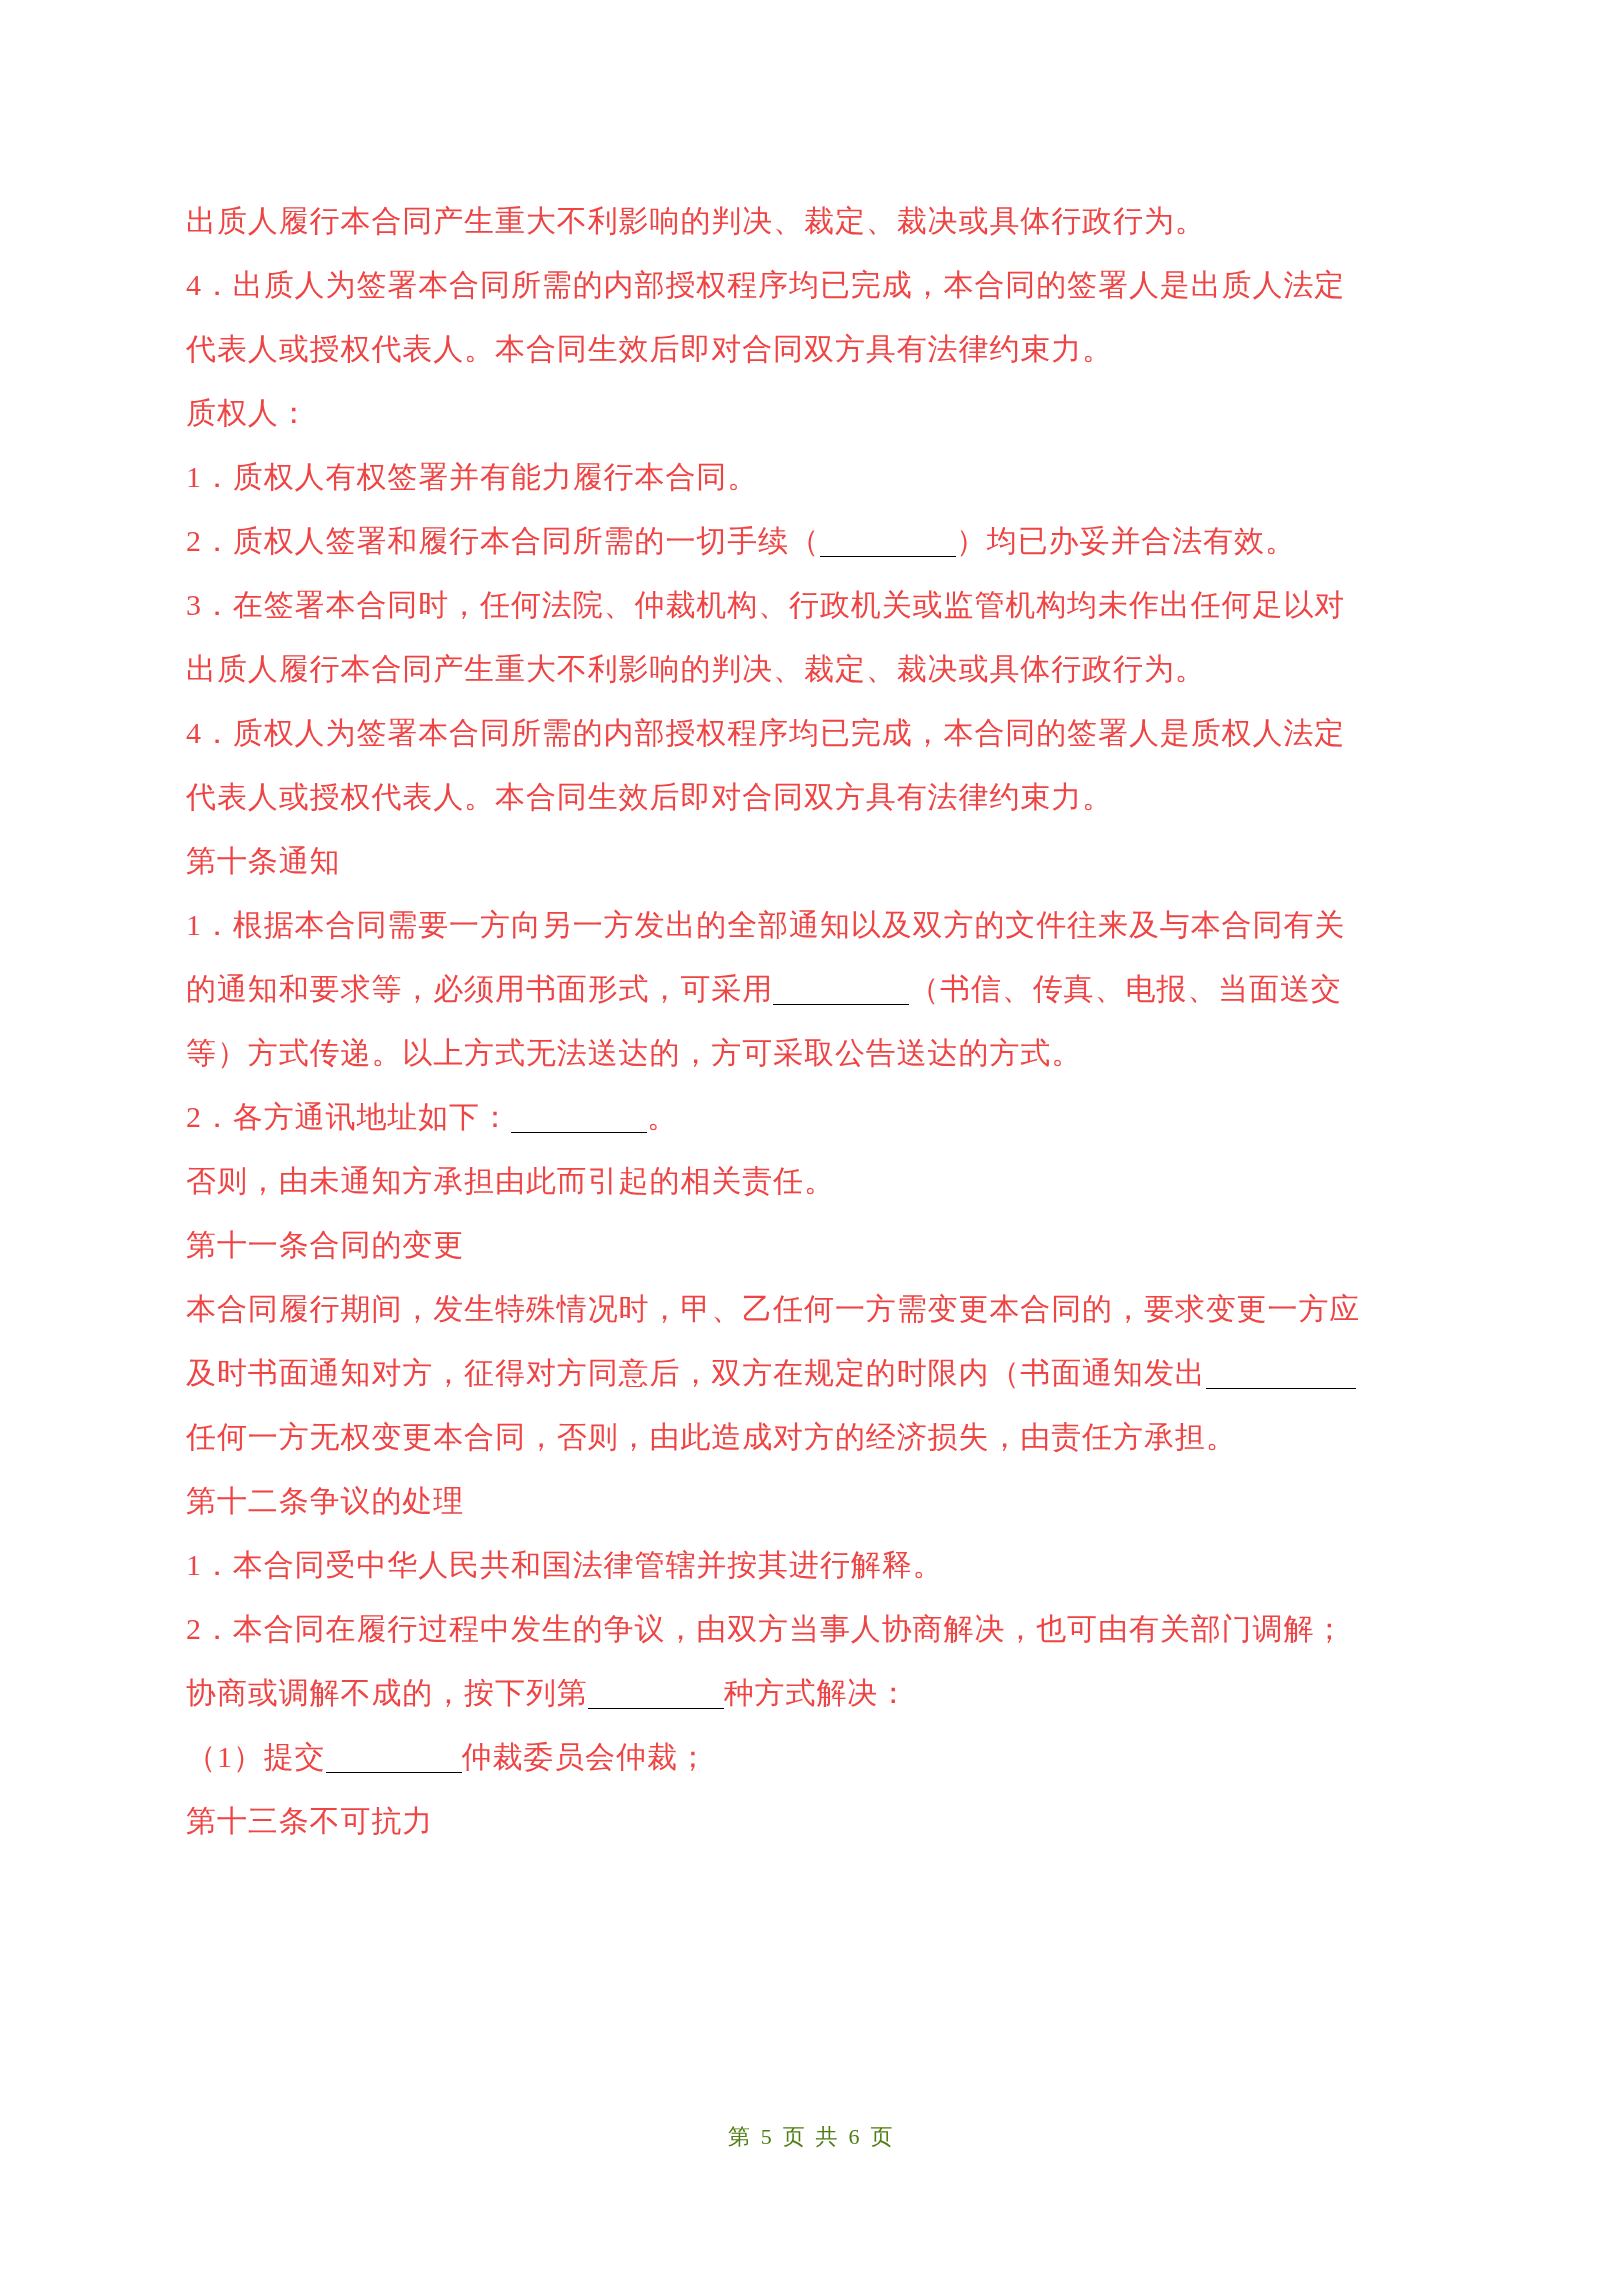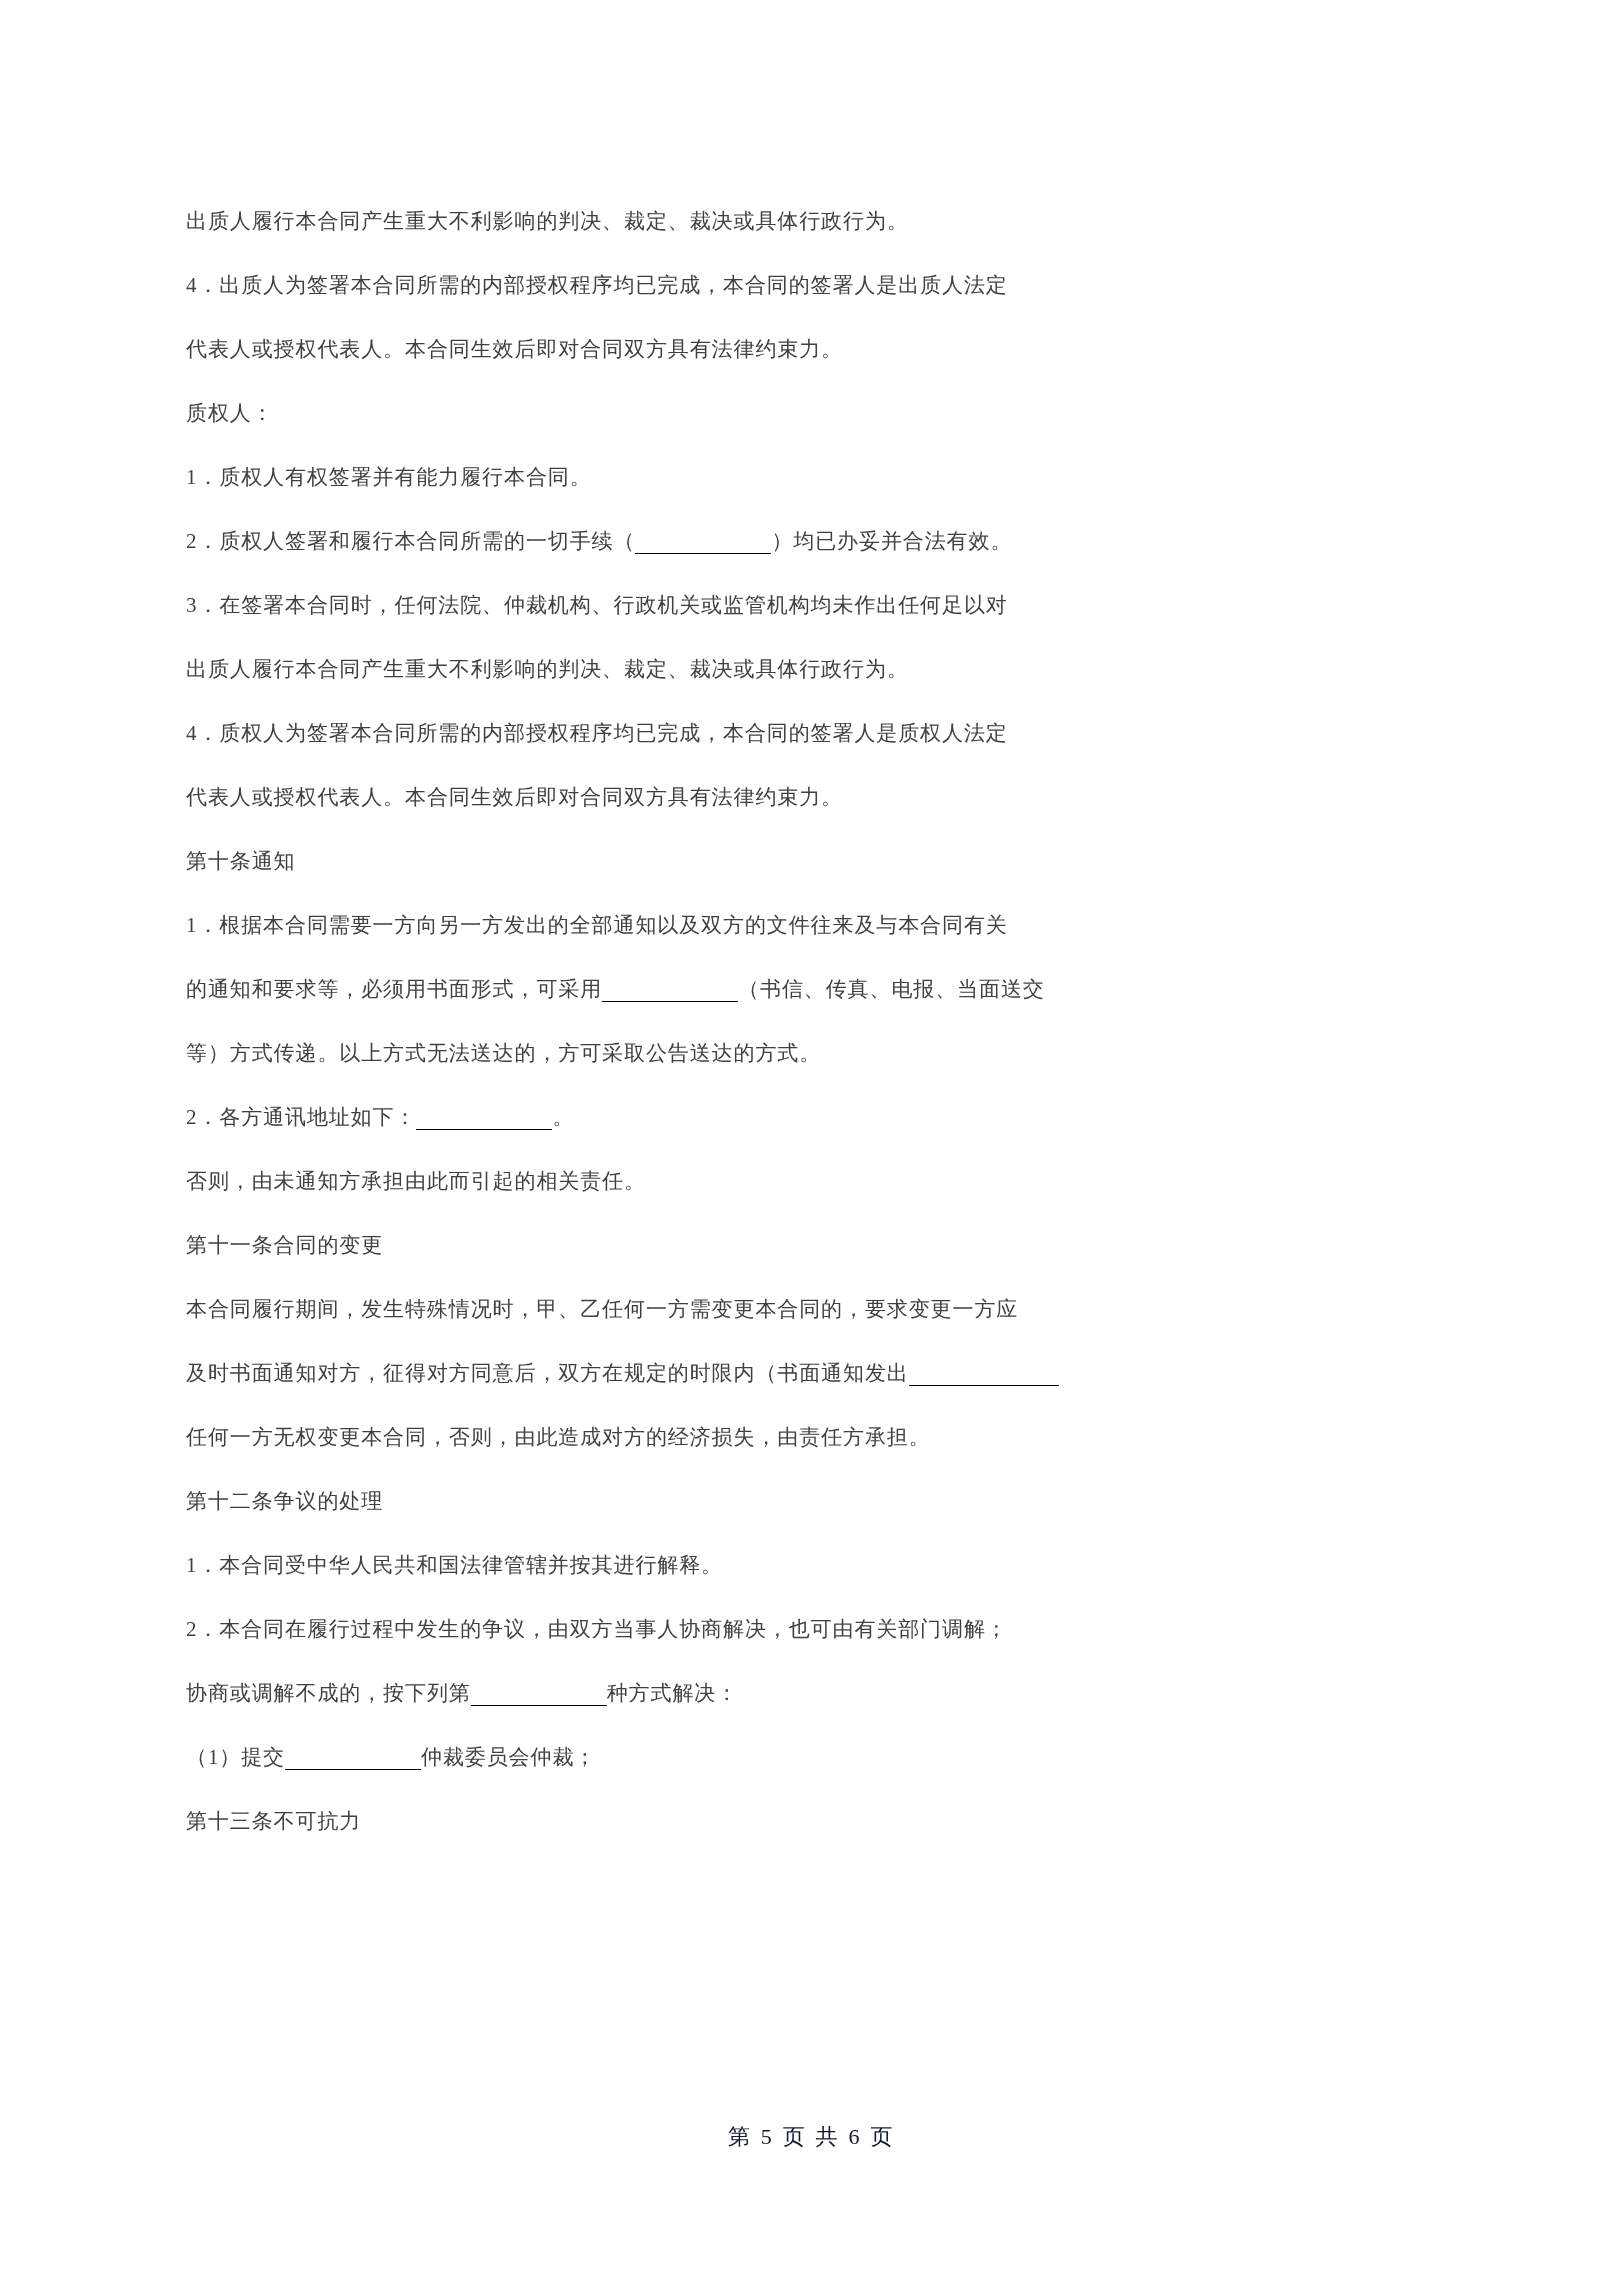--- a/index.html
+++ b/index.html
@@ -19,43 +19,43 @@
   }
   .document-body {
     position: absolute;
     left: 186px;
     top: 189px;
     width: 1264px;
   }
   .line {
     height: 64px;
     line-height: 64px;
-    font-size: 21px;
+    font-size: 30px;
     letter-spacing: 0.9px;
     white-space: nowrap;
-    color: #404040;
+    color: #ef4444;
   }
   .seg { display: inline; }
   .blank {
     display: inline-block;
     height: 27px;
     border-bottom: 1.8px solid #000000;
     vertical-align: -5.5px;
   }
   .page-footer {
     position: absolute;
     left: 0;
     top: 2114px;
     width: 1623px;
     height: 45px;
     line-height: 45px;
     text-align: center;
     font-size: 22px;
     letter-spacing: 2.7px;
-    color: #0f172a;
+    color: #4d7c0f;
   }
 </style>
 </head>
 <body>
 
 <div class="page">
   <div class="document-body">
       <div class="line"><span class="seg">出质人履行本合同产生重大不利影响的判决、裁定、裁决或具体行政行为。</span></div>
       <div class="line"><span class="seg">4．出质人为签署本合同所需的内部授权程序均已完成，本合同的签署人是出质人法定</span></div>
       <div class="line"><span class="seg">代表人或授权代表人。本合同生效后即对合同双方具有法律约束力。</span></div>

